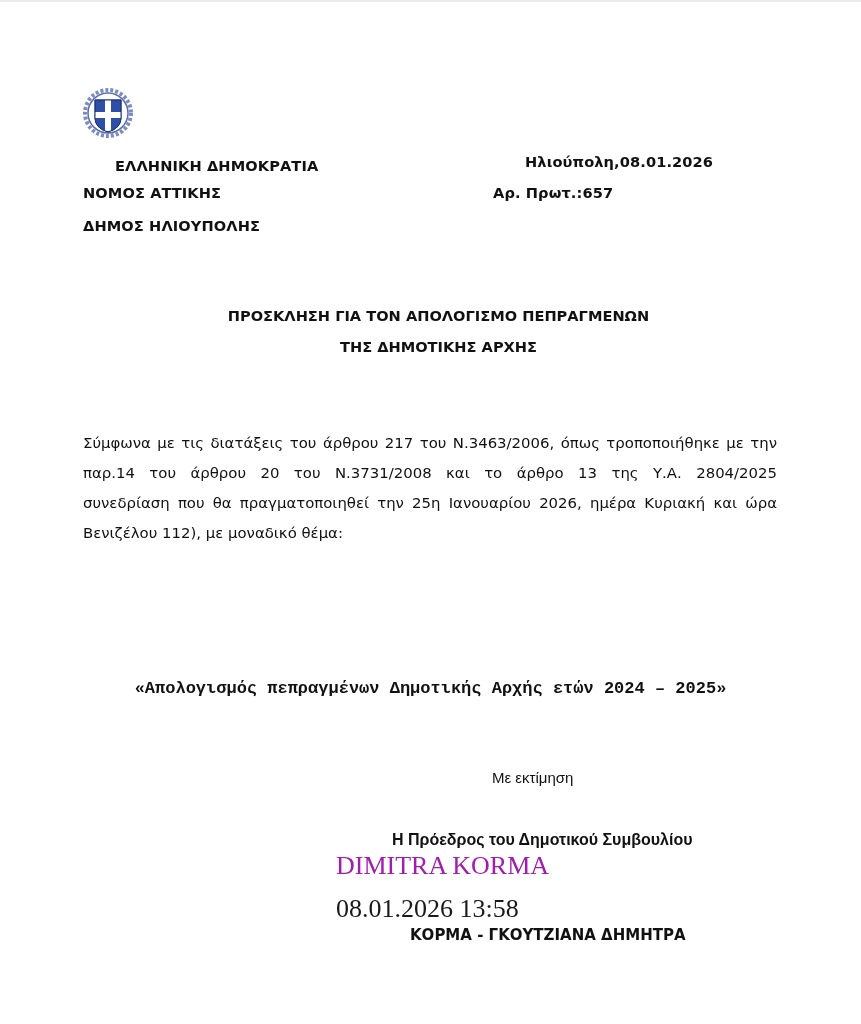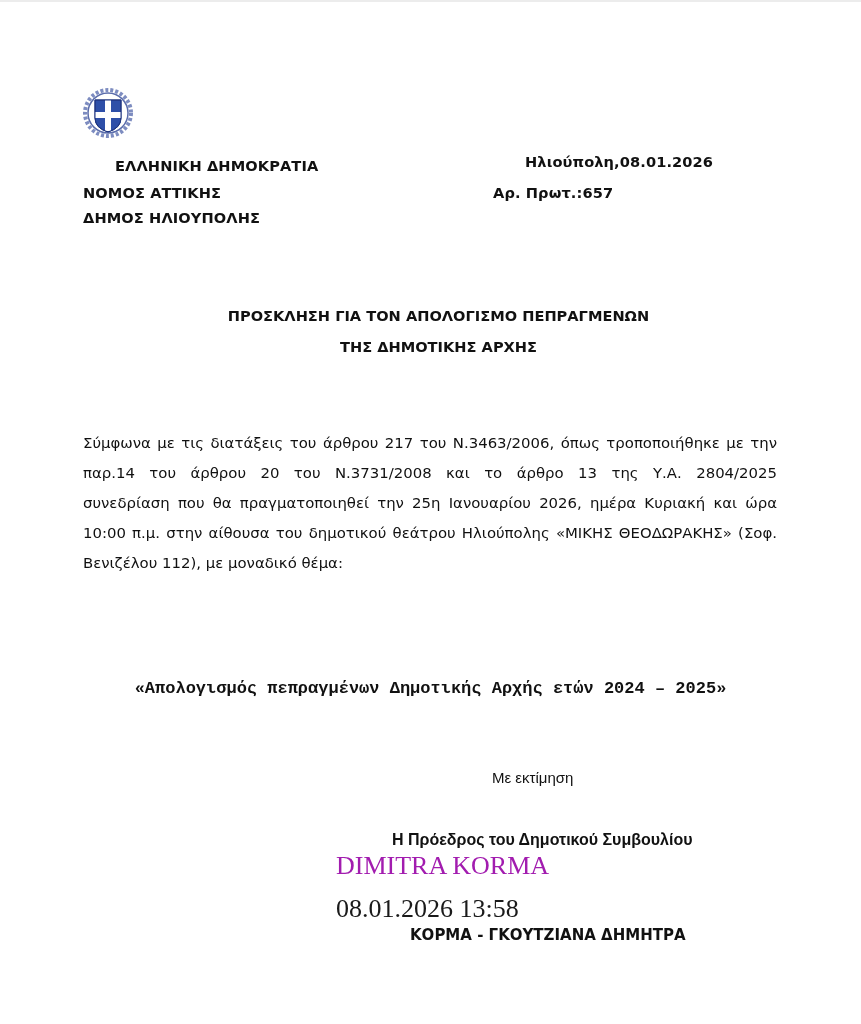--- a/index.html
+++ b/index.html
@@ -125,33 +125,32 @@
     <circle cx="25" cy="25" r="20" fill="none" stroke="#5a6cab" stroke-width="1.5"></circle>
     <path d="M12 12 H38 V30 Q38 40 25 44 Q12 40 12 30 Z" fill="#2e4fa8" stroke="#1e3580" stroke-width="1"></path>
     <rect x="22" y="12" width="6" height="31" fill="#ffffff"></rect>
     <rect x="12" y="24" width="26" height="6" fill="#ffffff"></rect>
     <path d="M12 12 H38 V30 Q38 40 25 44 Q12 40 12 30 Z" fill="none" stroke="#1e3580" stroke-width="1"></path>
   </svg>
 </div>
 
 <div class="hdr" style="left:83px; top:156px;margin-left:32px;">ΕΛΛΗΝΙΚΗ ΔΗΜΟΚΡΑΤΙΑ</div>
 <div class="hdr" style="left:83px; top:183px;">ΝΟΜΟΣ ΑΤΤΙΚΗΣ</div>
-<div class="hdr" style="left:83px; top:208px;">ΔΗΜΟΣ ΗΛΙΟΥΠΟΛΗΣ</div>
+<div class="hdr" style="left:83px; top:216px;">ΔΗΜΟΣ ΗΛΙΟΥΠΟΛΗΣ</div>
 
 <div class="hdr" style="left:493px; top:152px;margin-left:32px;">Ηλιούπολη,08.01.2026</div>
 <div class="hdr" style="left:493px; top:183px;">Αρ. Πρωτ.:657</div>
 
 <div class="title" style="top:306px;">ΠΡΟΣΚΛΗΣΗ ΓΙΑ ΤΟΝ ΑΠΟΛΟΓΙΣΜΟ ΠΕΠΡΑΓΜΕΝΩΝ</div>
 <div class="title" style="top:337px;">ΤΗΣ ΔΗΜΟΤΙΚΗΣ ΑΡΧΗΣ</div>
 
 <div class="para">
   <span class="line">Σύμφωνα με τις διατάξεις του άρθρου 217 του Ν.3463/2006, όπως τροποποιήθηκε με την</span>
   <span class="line">παρ.14 του άρθρου 20 του Ν.3731/2008 και το άρθρο 13 της Υ.Α. 2804/2025</span>
   <span class="line">συνεδρίαση που θα πραγματοποιηθεί την 25η Ιανουαρίου 2026, ημέρα Κυριακή και ώρα</span>
-  <span class="line">10:00 π.μ. στην αίθουσα του δημοτικού θεάτρου Ηλιούπολης «ΜΙΚΗΣ ΘΕΟΔΩΡΑΚΗΣ» (Σοφ.</span>
   <span class="line last">Βενιζέλου 112), με μοναδικό θέμα:</span>
 </div>
 
 <div class="subject">«Απολογισμός πεπραγμένων Δημοτικής Αρχής ετών 2024 – 2025»</div>
 
 <div class="regards">Με εκτίμηση</div>
 
 <div class="president">Η Πρόεδρος του Δημοτικού Συμβουλίου</div>
 <div class="sig-name">DIMITRA KORMA</div>
 <div class="sig-date">08.01.2026 13:58</div>

